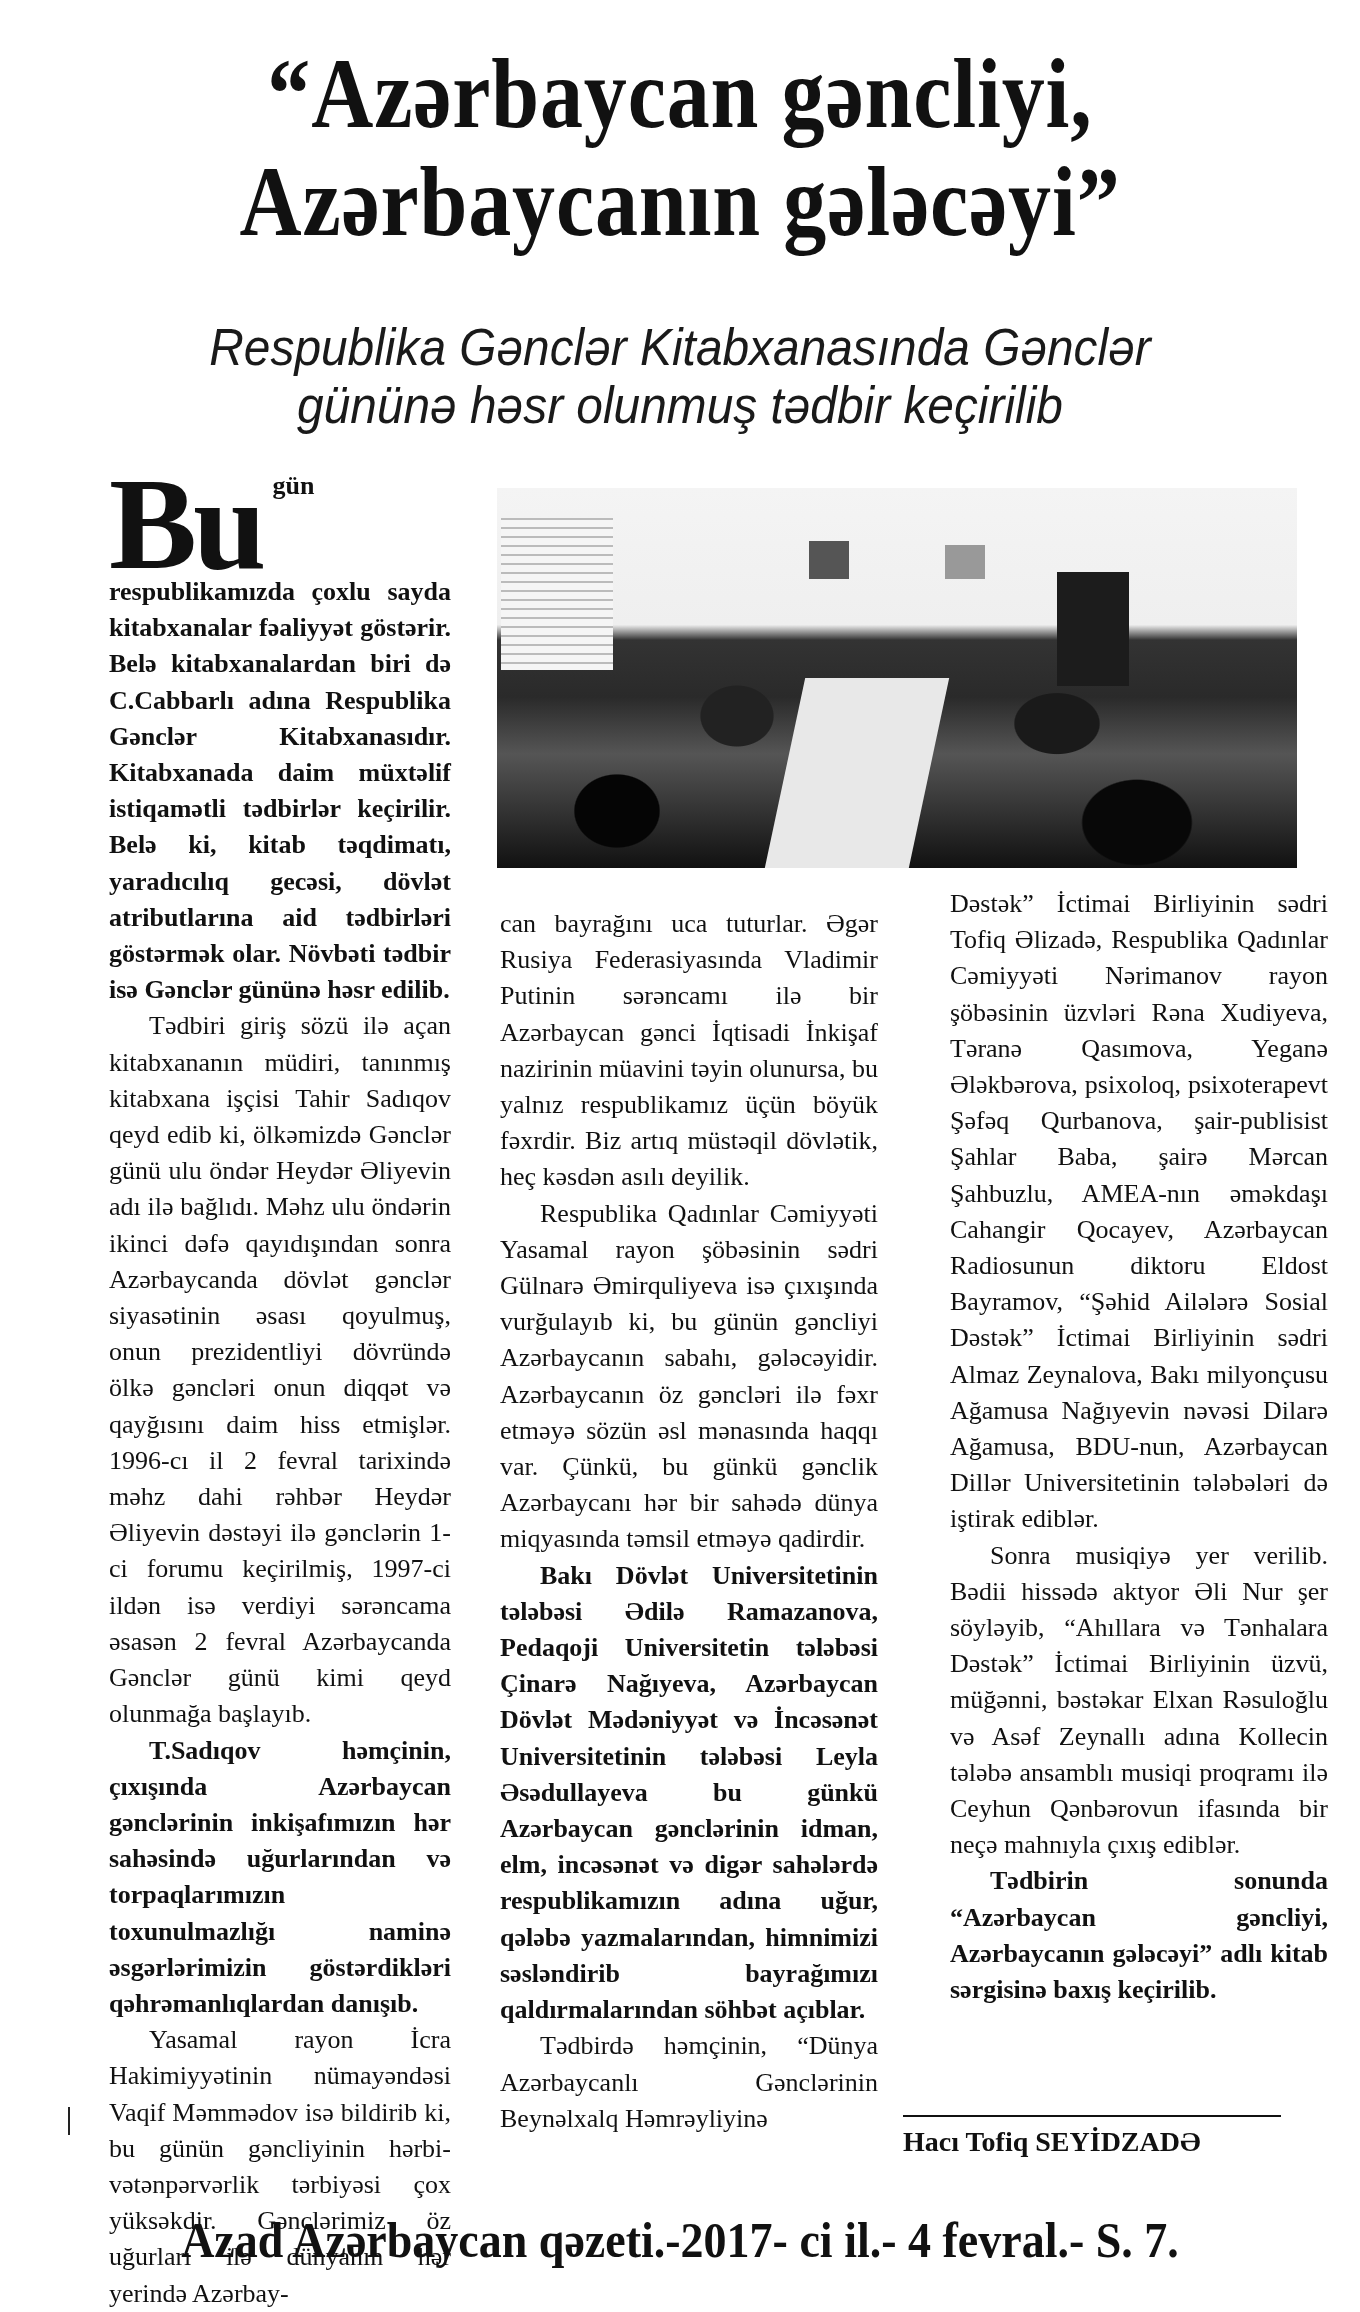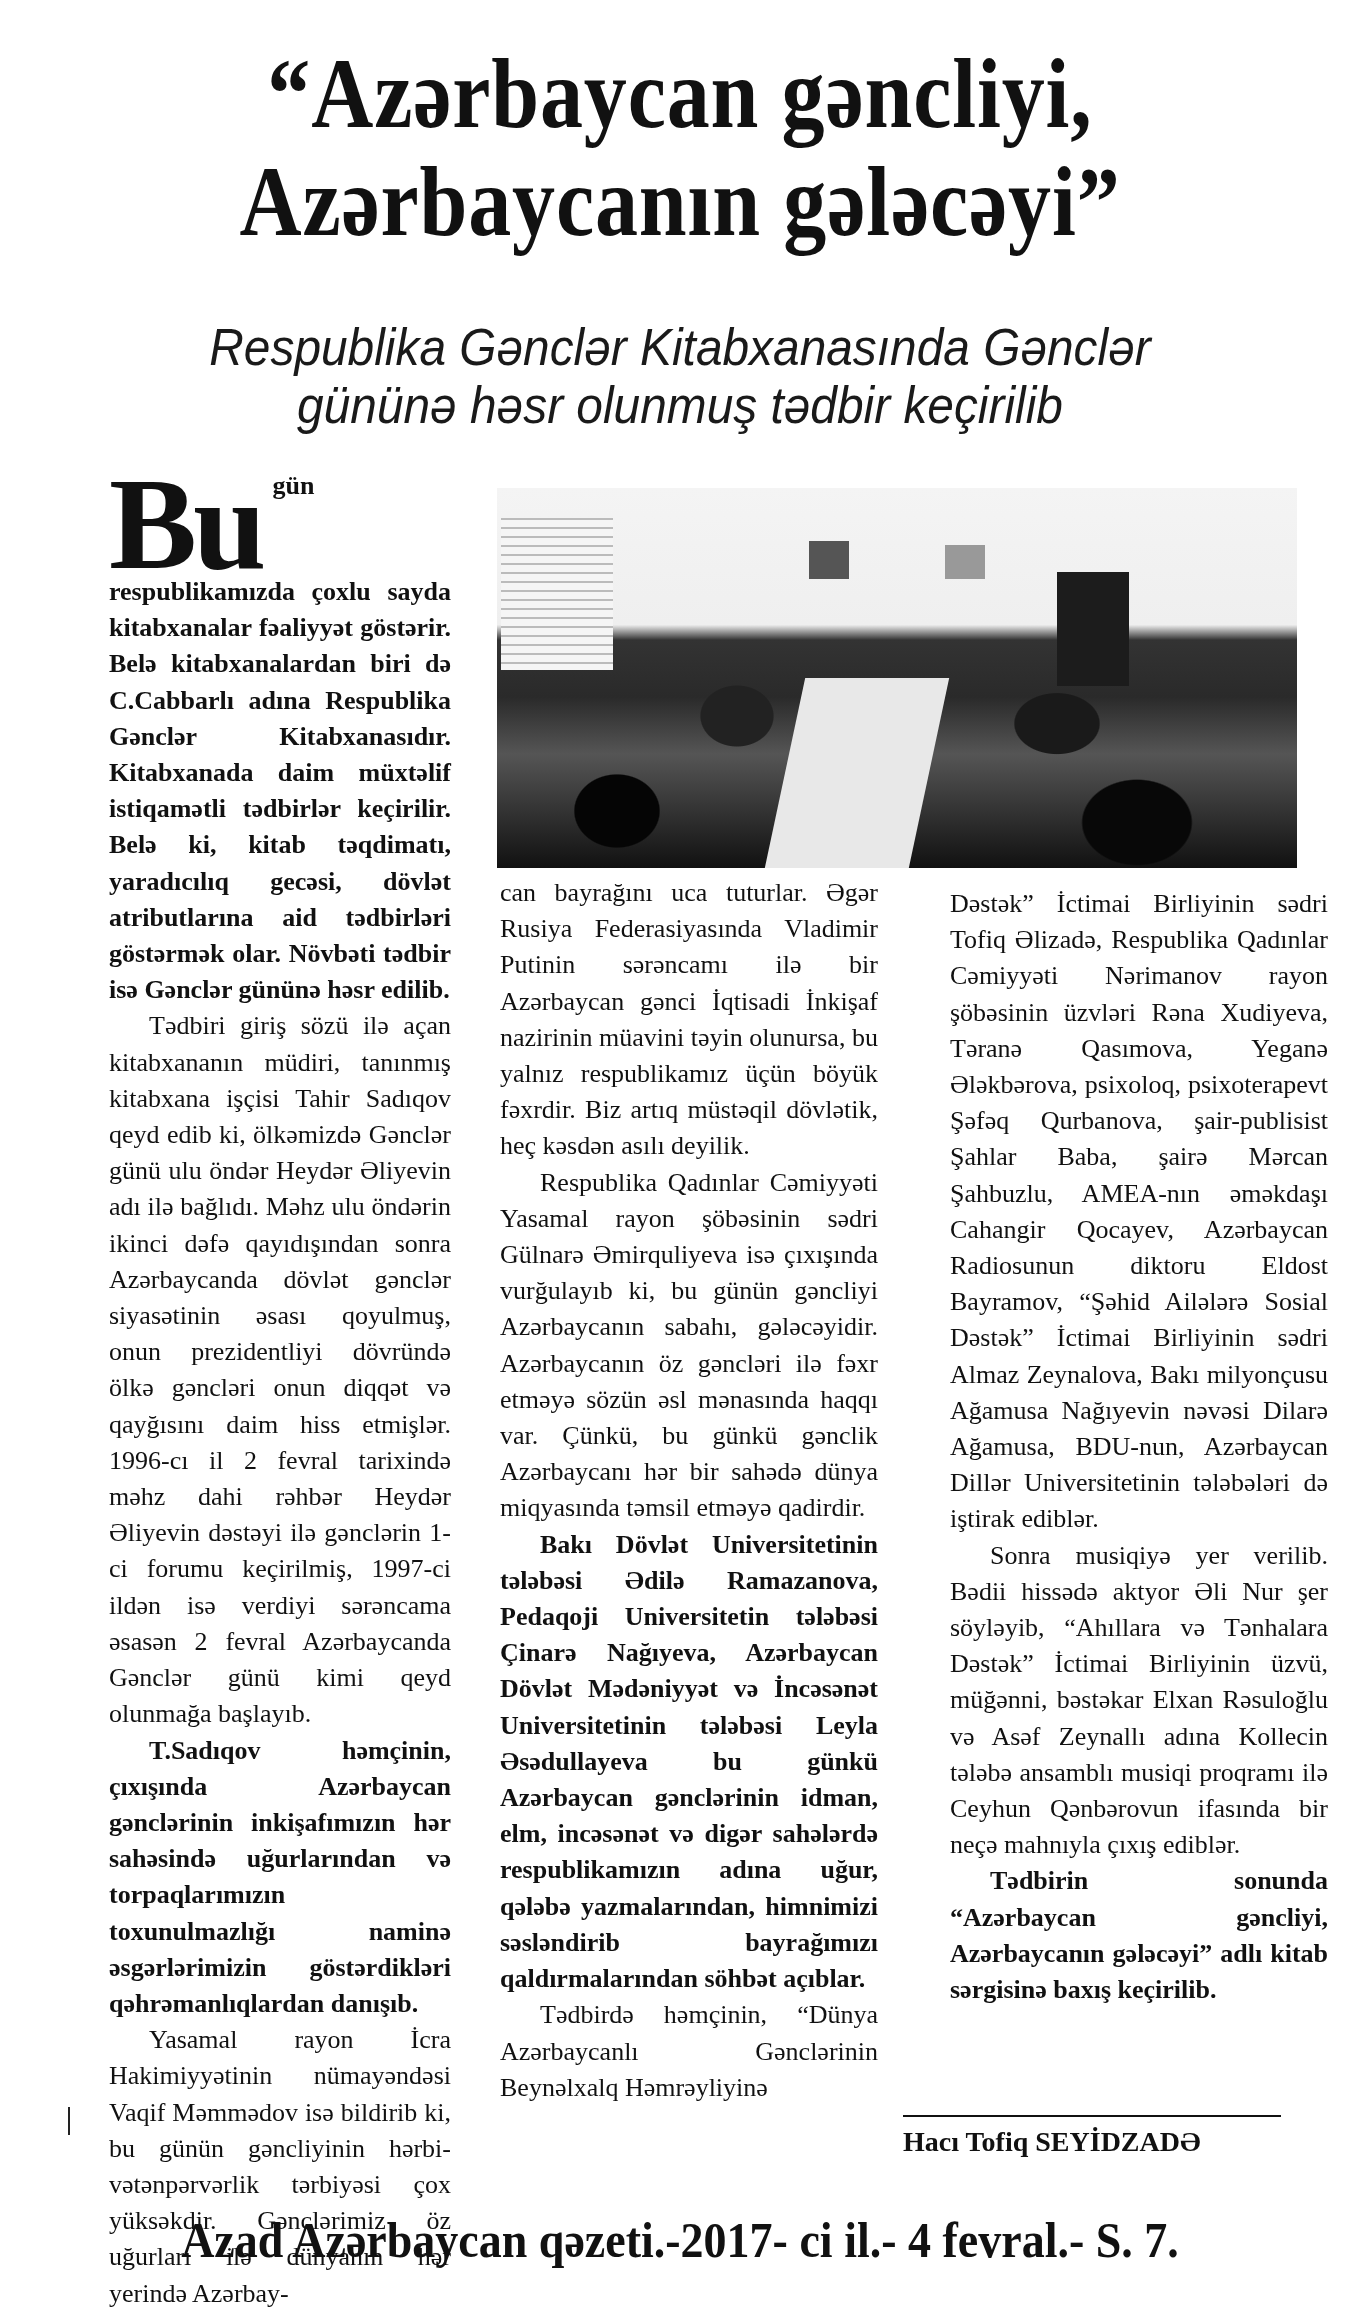--- a/index.html
+++ b/index.html
@@ -16,21 +16,21 @@
   }
   .col {
     position: absolute; top: 468px;
     font-family: "Liberation Serif", serif; font-size: 26px; line-height: 36.2px;
     text-align: justify; hyphens: none;
   }
   .col p { margin: 0; }
   .col p.ind { text-indent: 40px; }
   .col p.b { font-weight: bold; }
   #col1 { left: 109px; width: 342px; }
-  #col2 { left: 500px; width: 378px; top: 875px; }
+  #col2 { left: 500px; width: 378px; top: 906px; }
   #col3 { left: 950px; width: 378px; top: 886px; }
   .dropcap {
     float: left; font-family: "Liberation Serif", serif; font-weight: bold;
     font-size: 132px; line-height: 100px; margin: 6px 10px 0 0; letter-spacing: -4px;
   }
   .photo {
     position: absolute; left: 497px; top: 488px; width: 800px; height: 380px;
     background:
       radial-gradient(ellipse 70px 60px at 15% 85%, #050505 60%, transparent 62%),
       radial-gradient(ellipse 90px 80px at 45% 90%, #0a0a0a 60%, transparent 62%),

